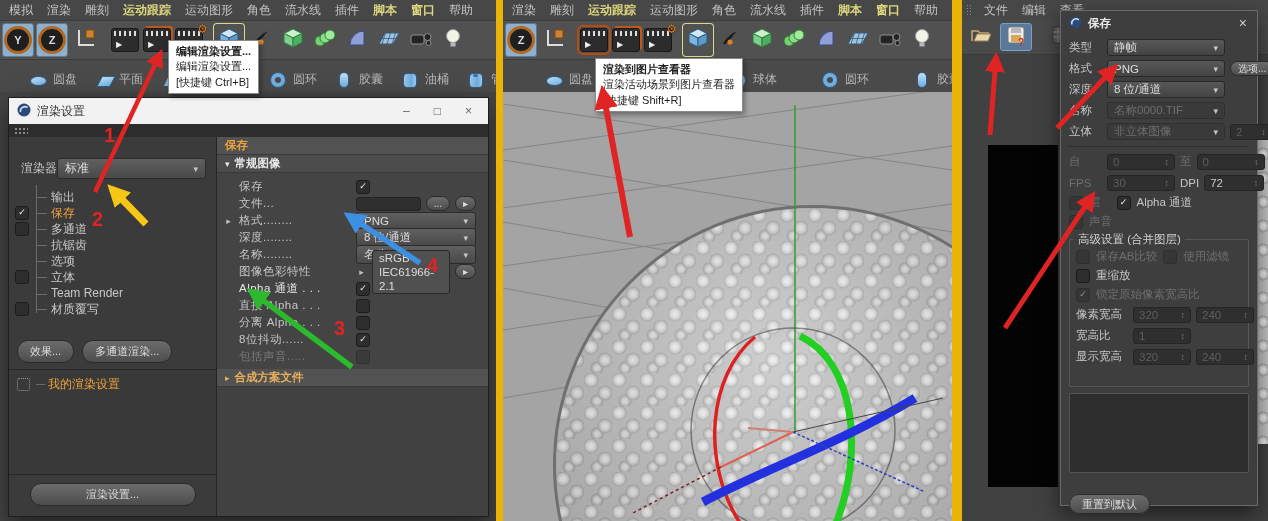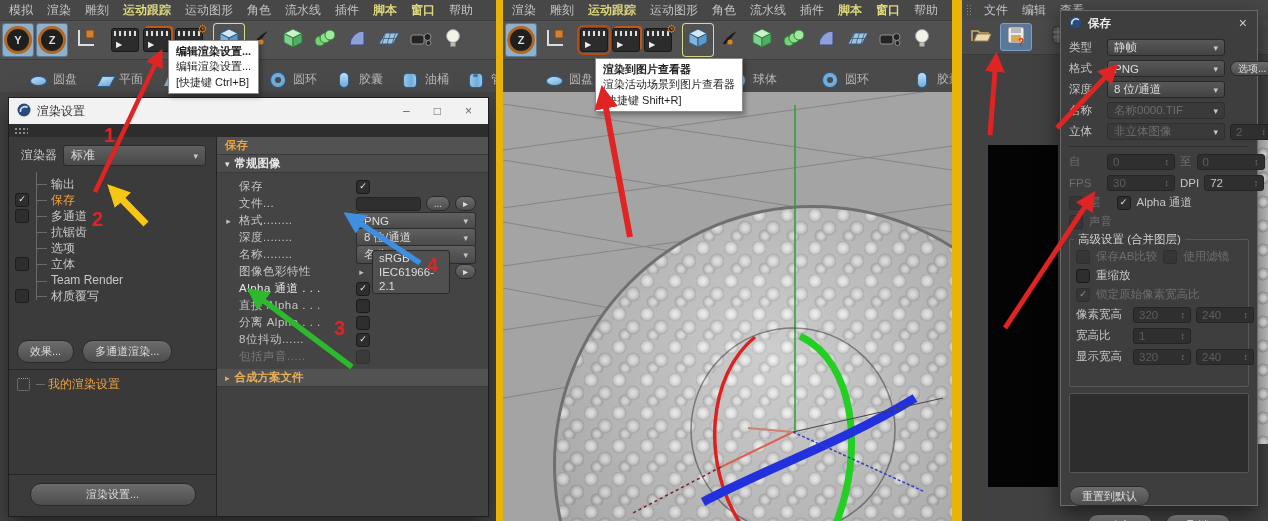--- a/index.html
+++ b/index.html
@@ -45,21 +45,21 @@
   .ico-tube::after{content:"";position:absolute;left:6px;top:2px;width:5px;height:3px;border-radius:50%;background:#3a6f9f;}
 
   
   #rsdlg{position:absolute;left:8px;top:97px;width:479px;height:418px;background:#3f3f3f;border:1px solid #1e1e1e;box-shadow:0 10px 24px rgba(0,0,0,.5);display:flex;flex-direction:column;z-index:20;}
   .ttl{height:26px;background:#f2f2f2;display:flex;align-items:center;padding:0 8px;gap:6px;font-size:12px;color:#333;flex:none;}
   .wbtns{margin-left:auto;display:flex;gap:24px;color:#666;font-size:12px;align-items:center;padding-right:8px;}
   .grip{height:13px;background:#2d2d2d;position:relative;flex:none;}
   .grip::before{content:"";position:absolute;left:5px;top:3px;width:14px;height:8px;background-image:radial-gradient(#8a8a8a 1px,transparent 1.3px);background-size:4px 4px;}
   .dbody{flex:1;display:flex;min-height:0;}
   .lcol{width:207px;background:#3b3b3b;border-right:1px solid #242424;display:flex;flex-direction:column;font-size:12px;color:#c8c8c8;flex:none;}
-  .rend{display:flex;align-items:center;gap:6px;padding:8px 10px 2px 12px;text-align:center;}
+  .rend{display:flex;align-items:center;padding:21px 10px 2px 12px;text-align:center;}
   .dd{background:linear-gradient(#606060,#494949);border:1px solid #2b2b2b;border-radius:3px;display:flex;align-items:center;justify-content:space-between;padding:1px 7px;color:#ddd;min-height:14px;}
   .rend .dd{flex:1;}
   .dda{font-size:9px;color:#c8c8c8;margin-left:6px;}
   .tree{margin-top:8px;position:relative;}
   .tree::before{content:"";position:absolute;left:27px;top:-4px;bottom:4px;width:1px;background:#6b6b6b;}
   .trow{display:flex;align-items:center;height:16px;padding-left:6px;}
   .tbox{width:12px;height:12px;border-radius:3px;background:#2e2e2e;border:1px solid #1b1b1b;color:#eee;font-size:9px;line-height:11px;text-align:center;margin-right:8px;visibility:hidden;flex:none;}
   .trow.box .tbox{visibility:visible;}
   .tlabel{padding-left:14px;position:relative;}
   .tlabel::before{content:"";position:absolute;left:0;top:8px;width:10px;height:1px;background:#6b6b6b;}
@@ -799,21 +799,21 @@
                 <span>320</span>
                 <span class="sa">↕</span>
               </span>
               <span class="spin dis" style="width:46px">
                 <span>240</span>
                 <span class="sa">↕</span>
               </span>
             </div>
         </div>
         <div class="bigbox"></div>
-        <div style="margin-top:16px"><span class="pbtn">重置到默认</span></div>
+        <div style="margin-top:24px"><span class="pbtn">重置到默认</span></div>
         <div class="okrow">
           <span class="pbtn" style="min-width:40px">确定</span>
           <span class="pbtn" style="min-width:40px">取消</span>
         </div>
       </div>
     </div>
 
     <svg class="arrows" width="306" height="521">
       <defs>
           <marker id="mred3" viewBox="0 0 10 10" refX="7" refY="5" markerWidth="4" markerHeight="4" orient="auto-start-reverse">

